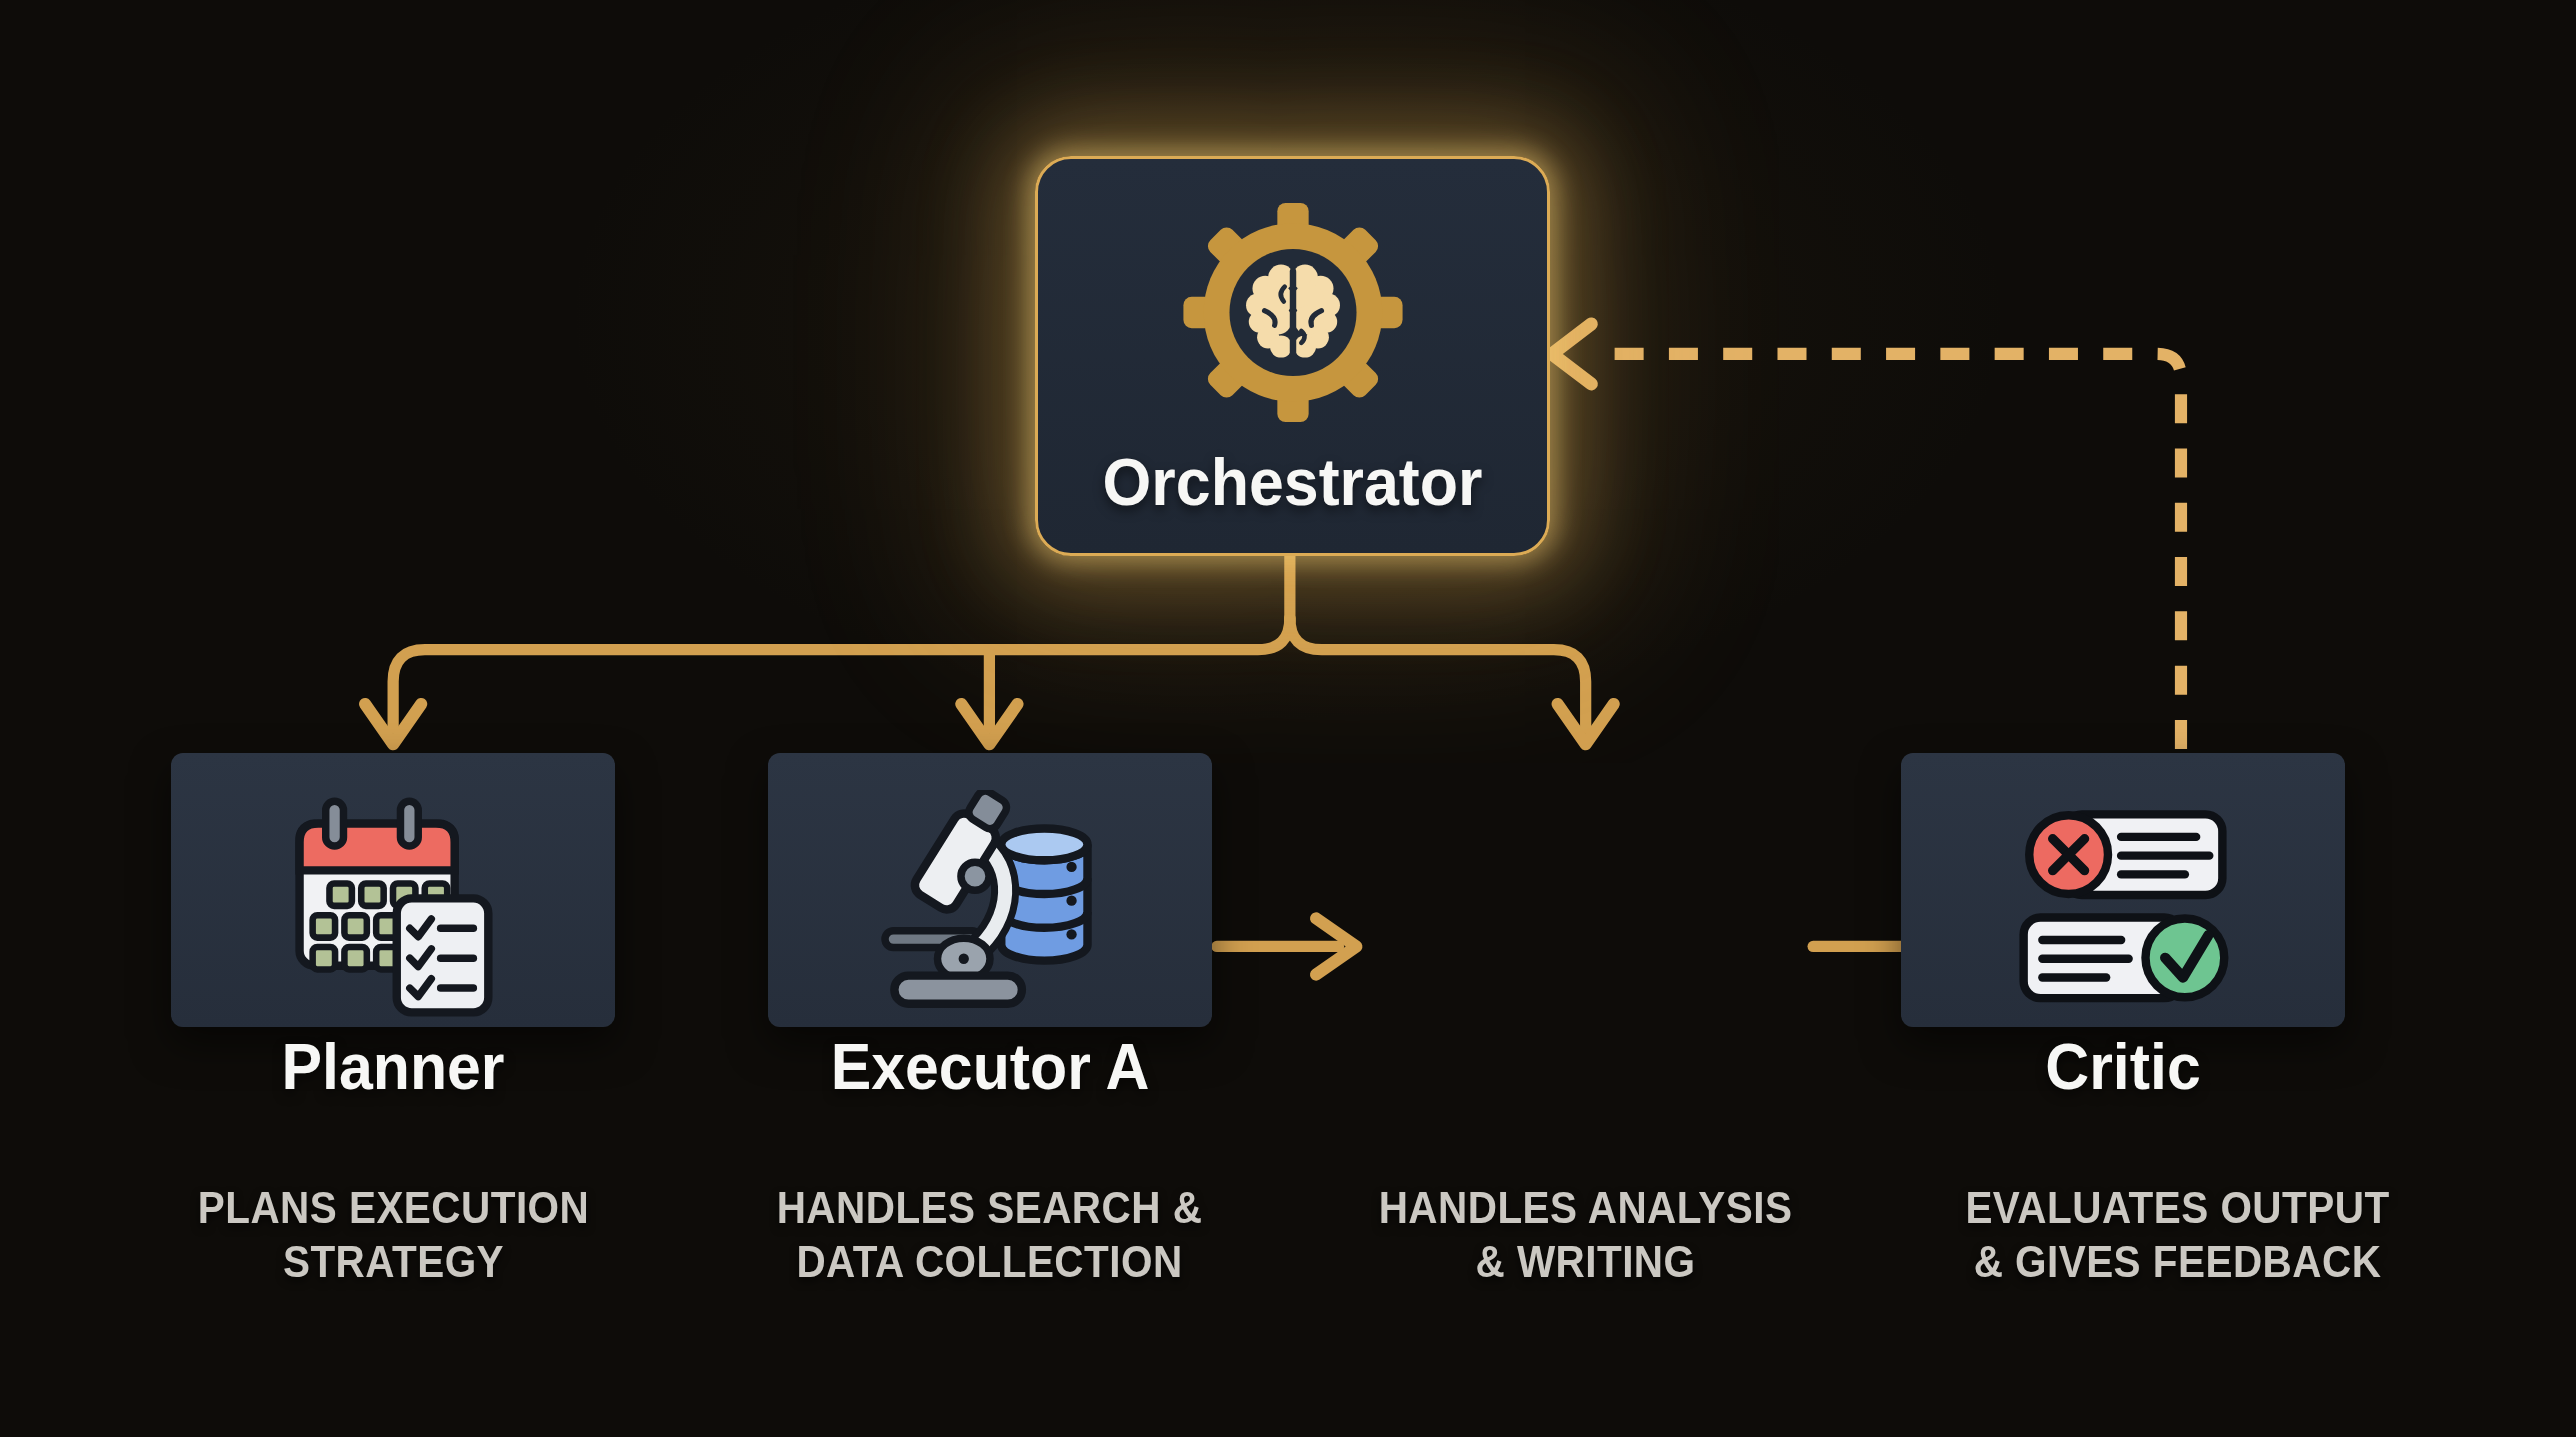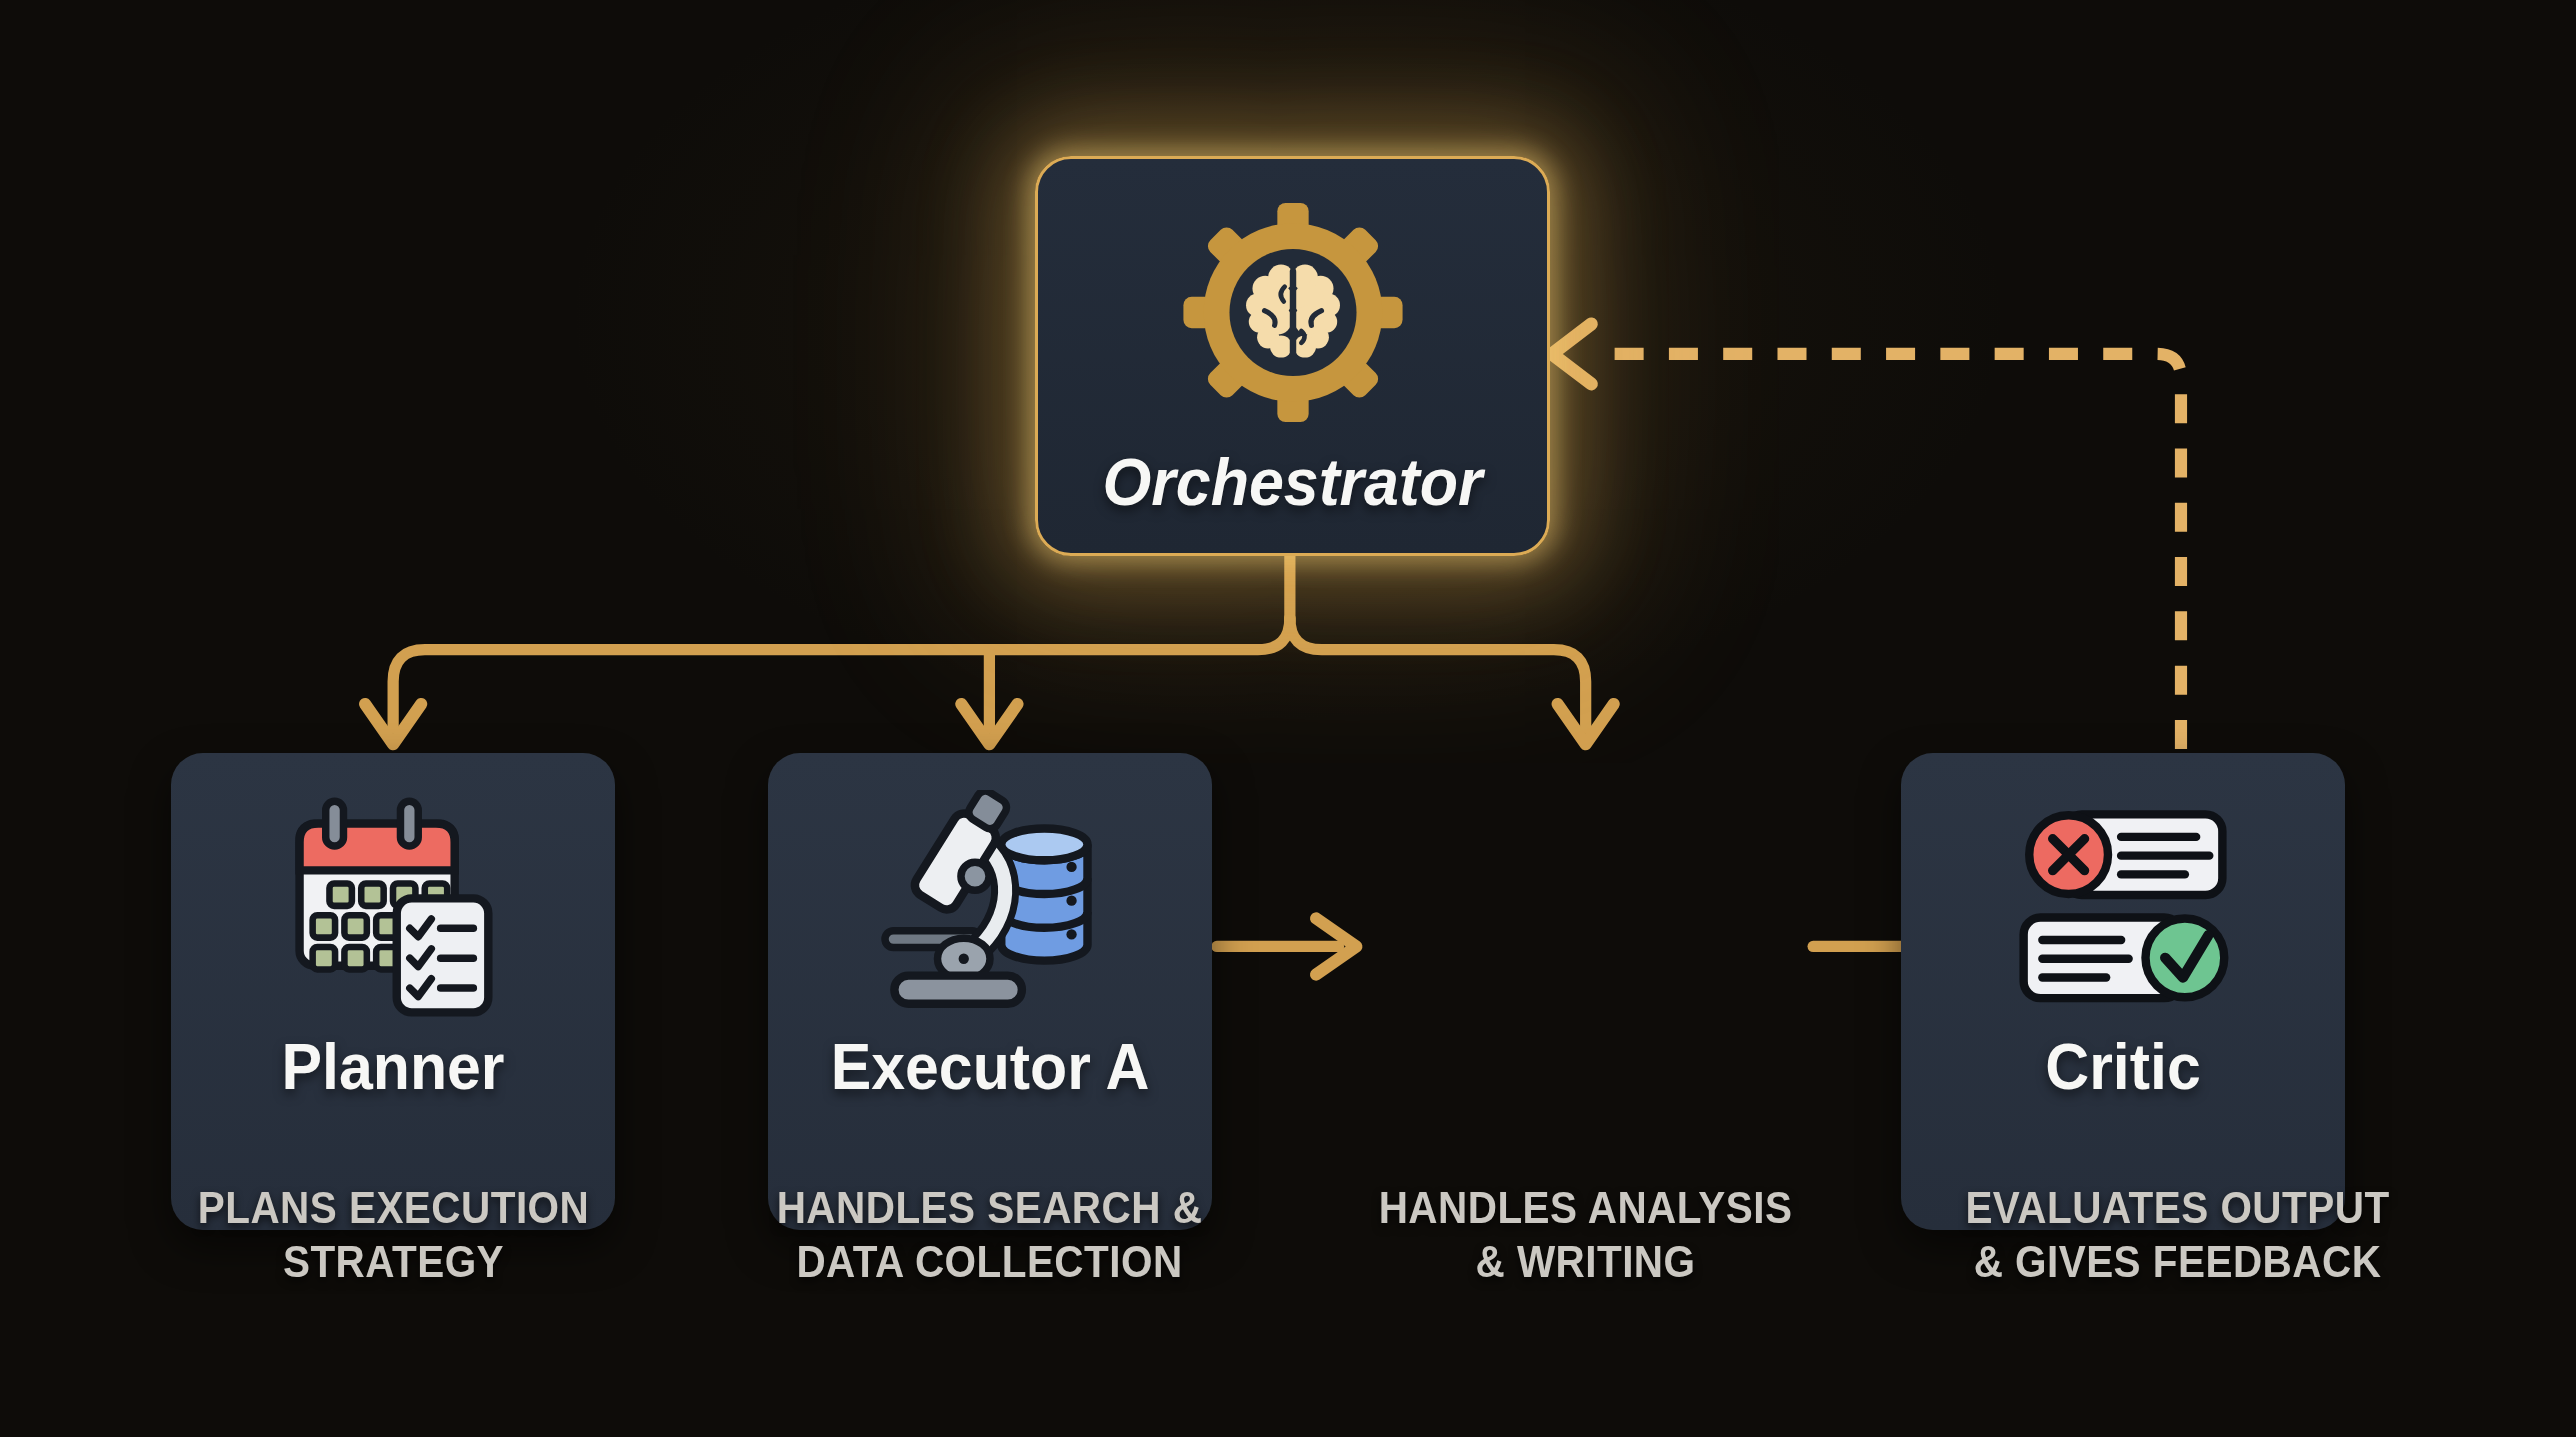--- a/index.html
+++ b/index.html
@@ -21,33 +21,33 @@
     z-index: 1;
     pointer-events: none;
   }
   .node {
     position: absolute;
     z-index: 2;
     border-radius: 32px;
     box-shadow: 0 17px 39px rgba(0,0,0,0.5);
   }
   .agent {
-    top: 753px; width: 444px; height: 477px;
+    top: 753px; width: 444px; height: 274px;
     background: linear-gradient(180deg, #2c3543 0%, #262e3b 100%);
+    border-radius: 12px;
   }
   .orchestrator {
     left: 1035px; top: 156px; width: 509px; height: 394px;
     background: linear-gradient(180deg, #242d3b 0%, #1f2733 100%);
     border: 3.7px solid #dcab55;
     border-radius: 36px;
     box-shadow:
       0 0 24px 7.5px rgba(244,206,120,0.45),
       0 0 80px 36px rgba(232,186,95,0.28),
       0 0 168px 89px rgba(222,172,82,0.13);
-    font-style: italic;
   }
   .icon-wrap {
     position: absolute;
     top: 37px; left: 50%;
     transform: translateX(-50%);
   }
   .orchestrator .icon-wrap { top: 43px; }
   .node-label {
     position: absolute;
     top: 277px; left: 0; right: 0;

